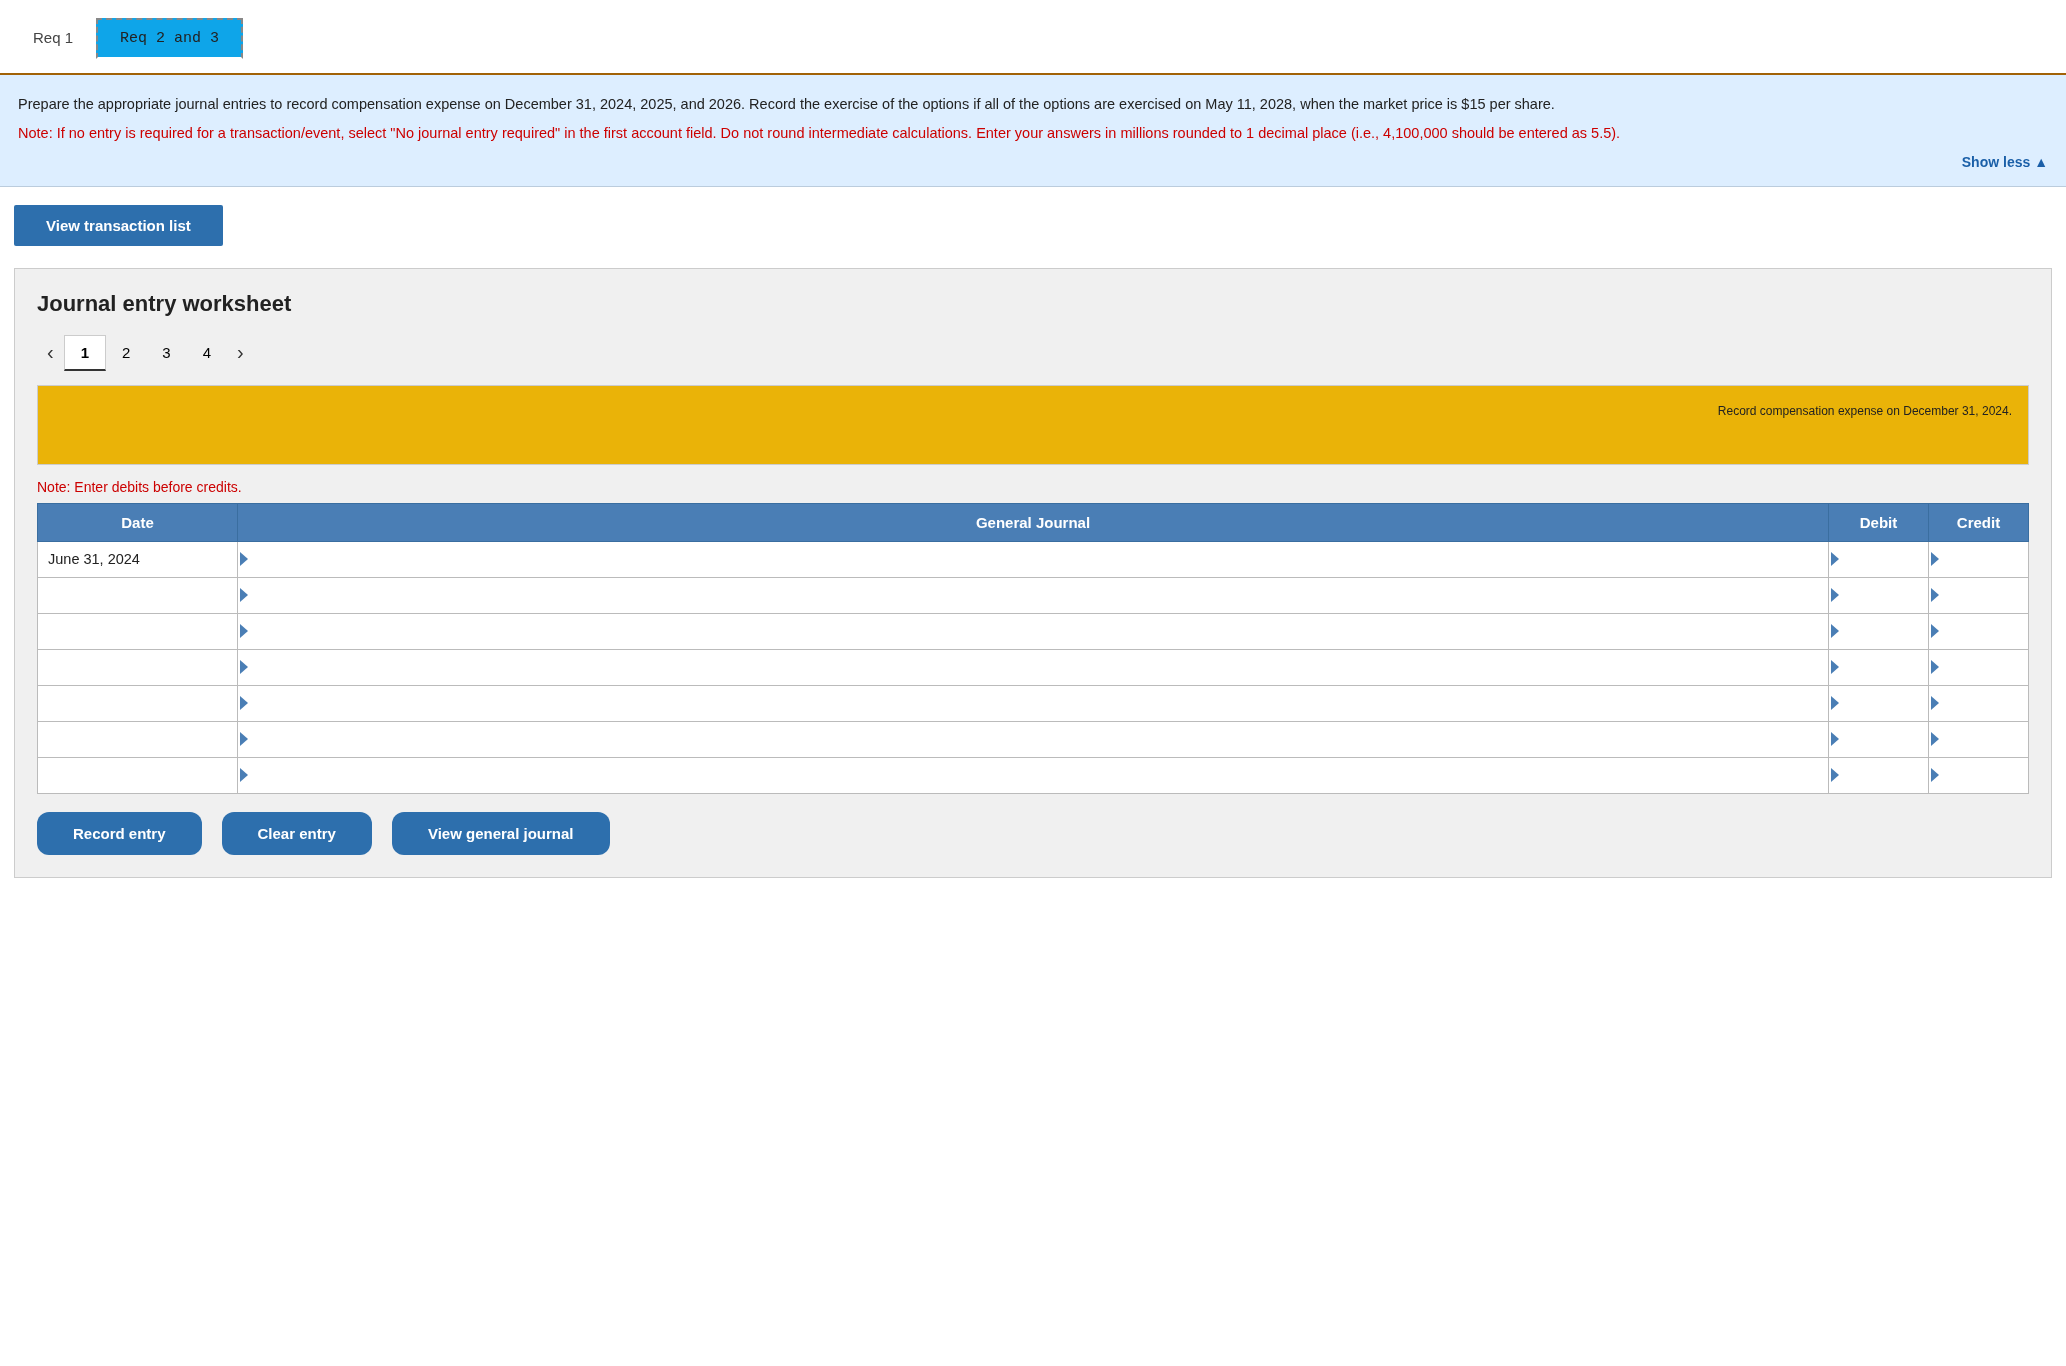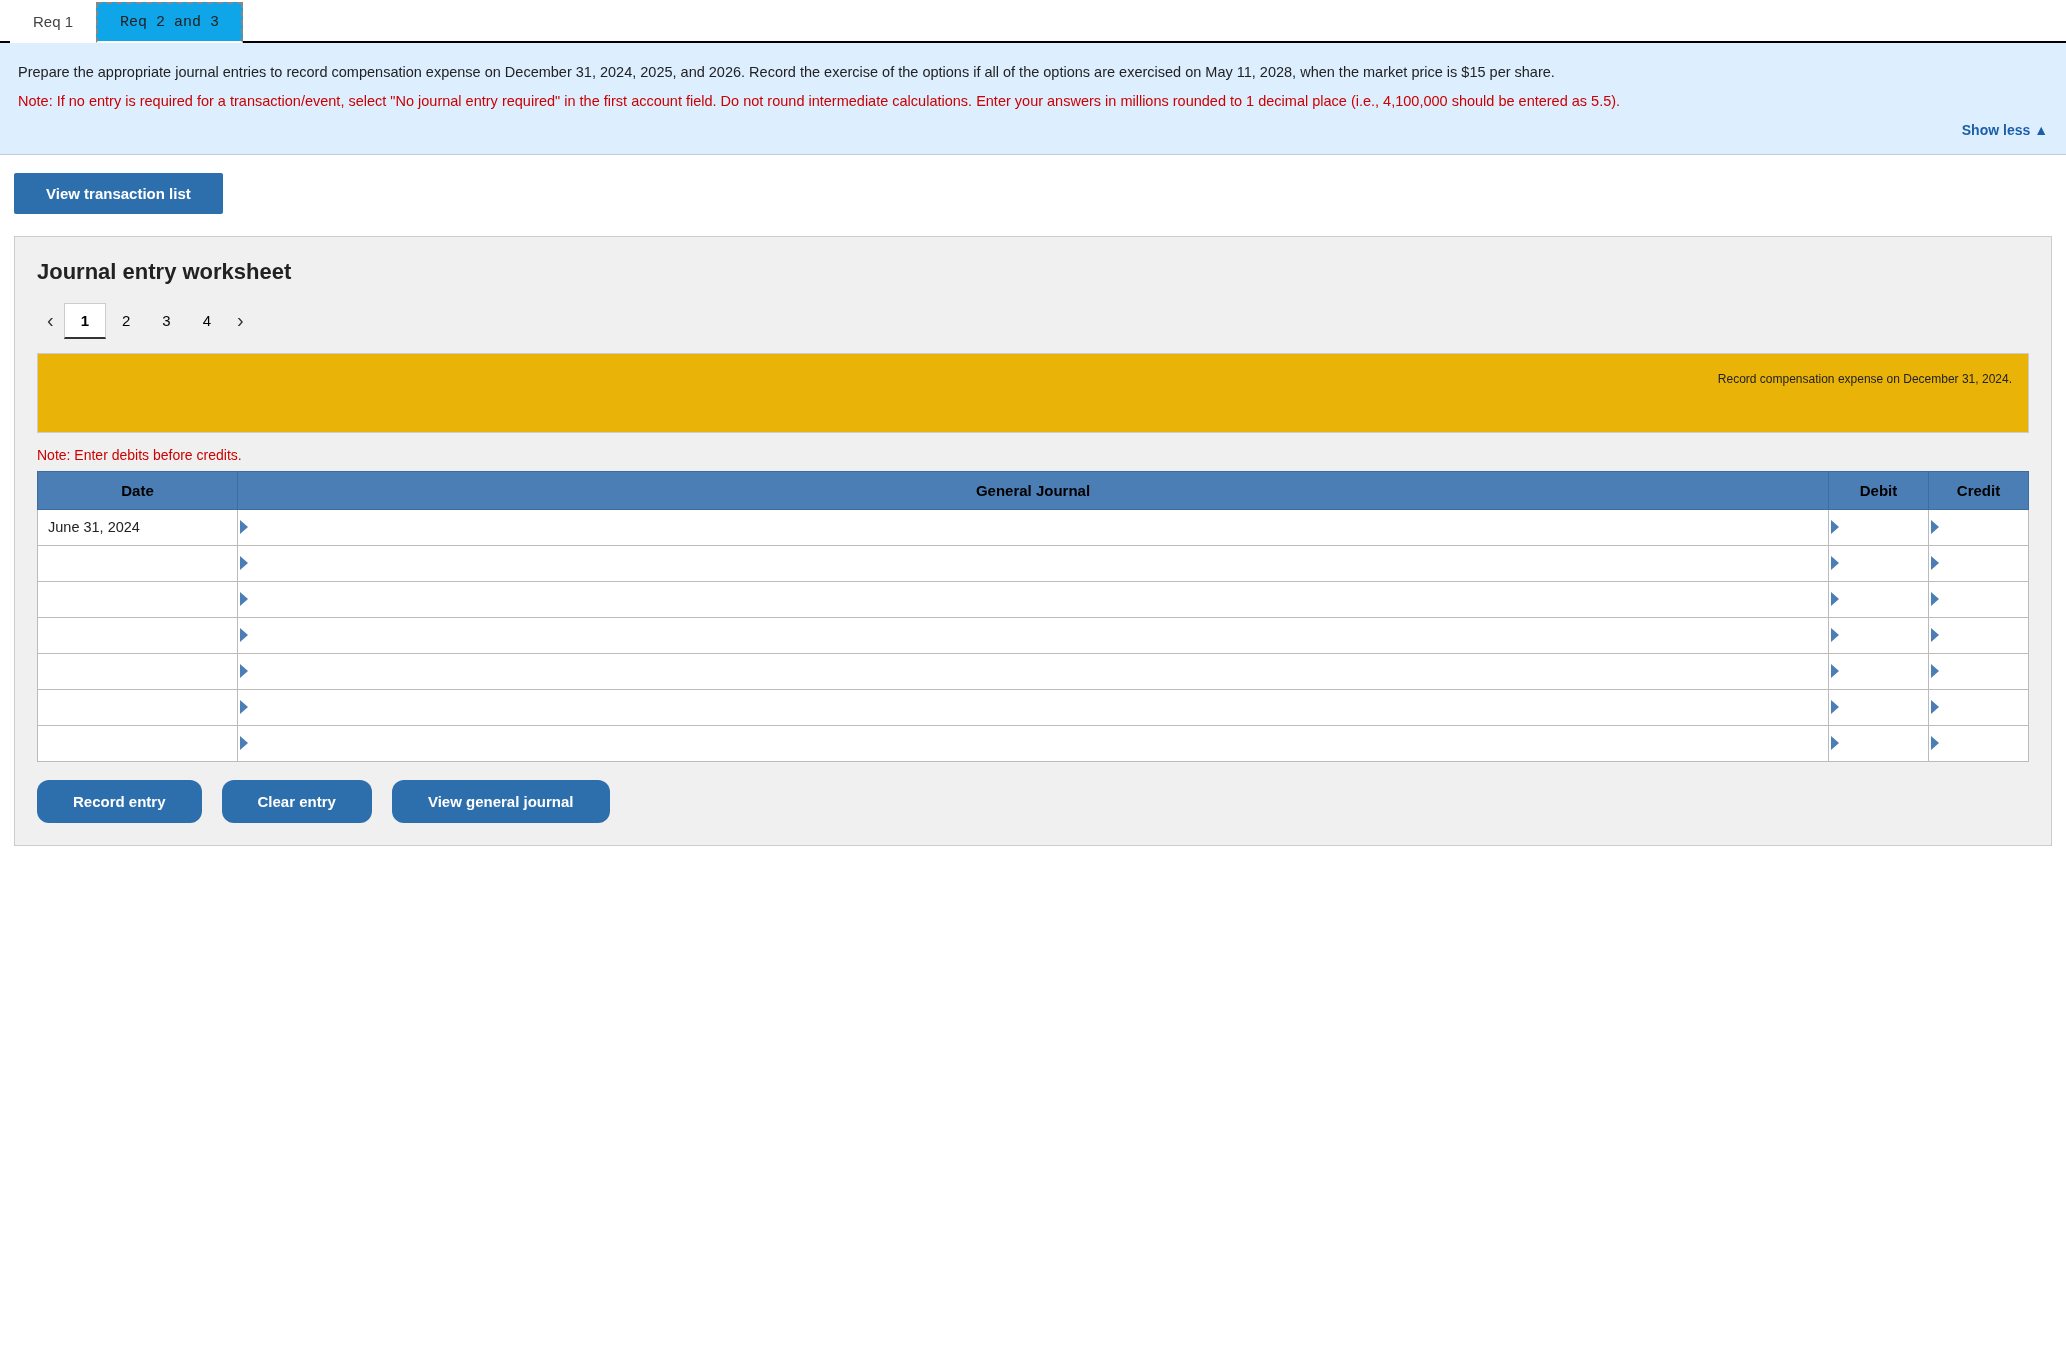--- a/index.html
+++ b/index.html
@@ -6,22 +6,22 @@
     body {
       font-family: Arial, sans-serif;
       font-size: 15px;
       background: #fff;
       color: #222;
     }
 
     
     .tabs-bar {
       display: flex;
-      border-bottom: 2px solid #000000;
-      padding: 0 10px;
+      border-bottom: 2px solid #a16207;
+      padding: 16px 10px;
       margin-bottom: 0;
     }
     .tab {
       padding: 10px 22px;
       cursor: pointer;
       font-size: 15px;
       border: 1px solid transparent;
       background: #fff;
       position: relative;
       top: 2px;
@@ -136,21 +136,21 @@
     }
 
     
     .journal-table {
       width: 100%;
       border-collapse: collapse;
       margin-bottom: 18px;
     }
     .journal-table th {
       background: #4a7eb5;
-      color: #000000;
+      color: #ffffff;
       padding: 10px 12px;
       text-align: center;
       font-size: 15px;
       font-weight: bold;
       border: 1px solid #3a6ea0;
     }
     .journal-table th.left {
       text-align: center;
     }
     .journal-table td {

